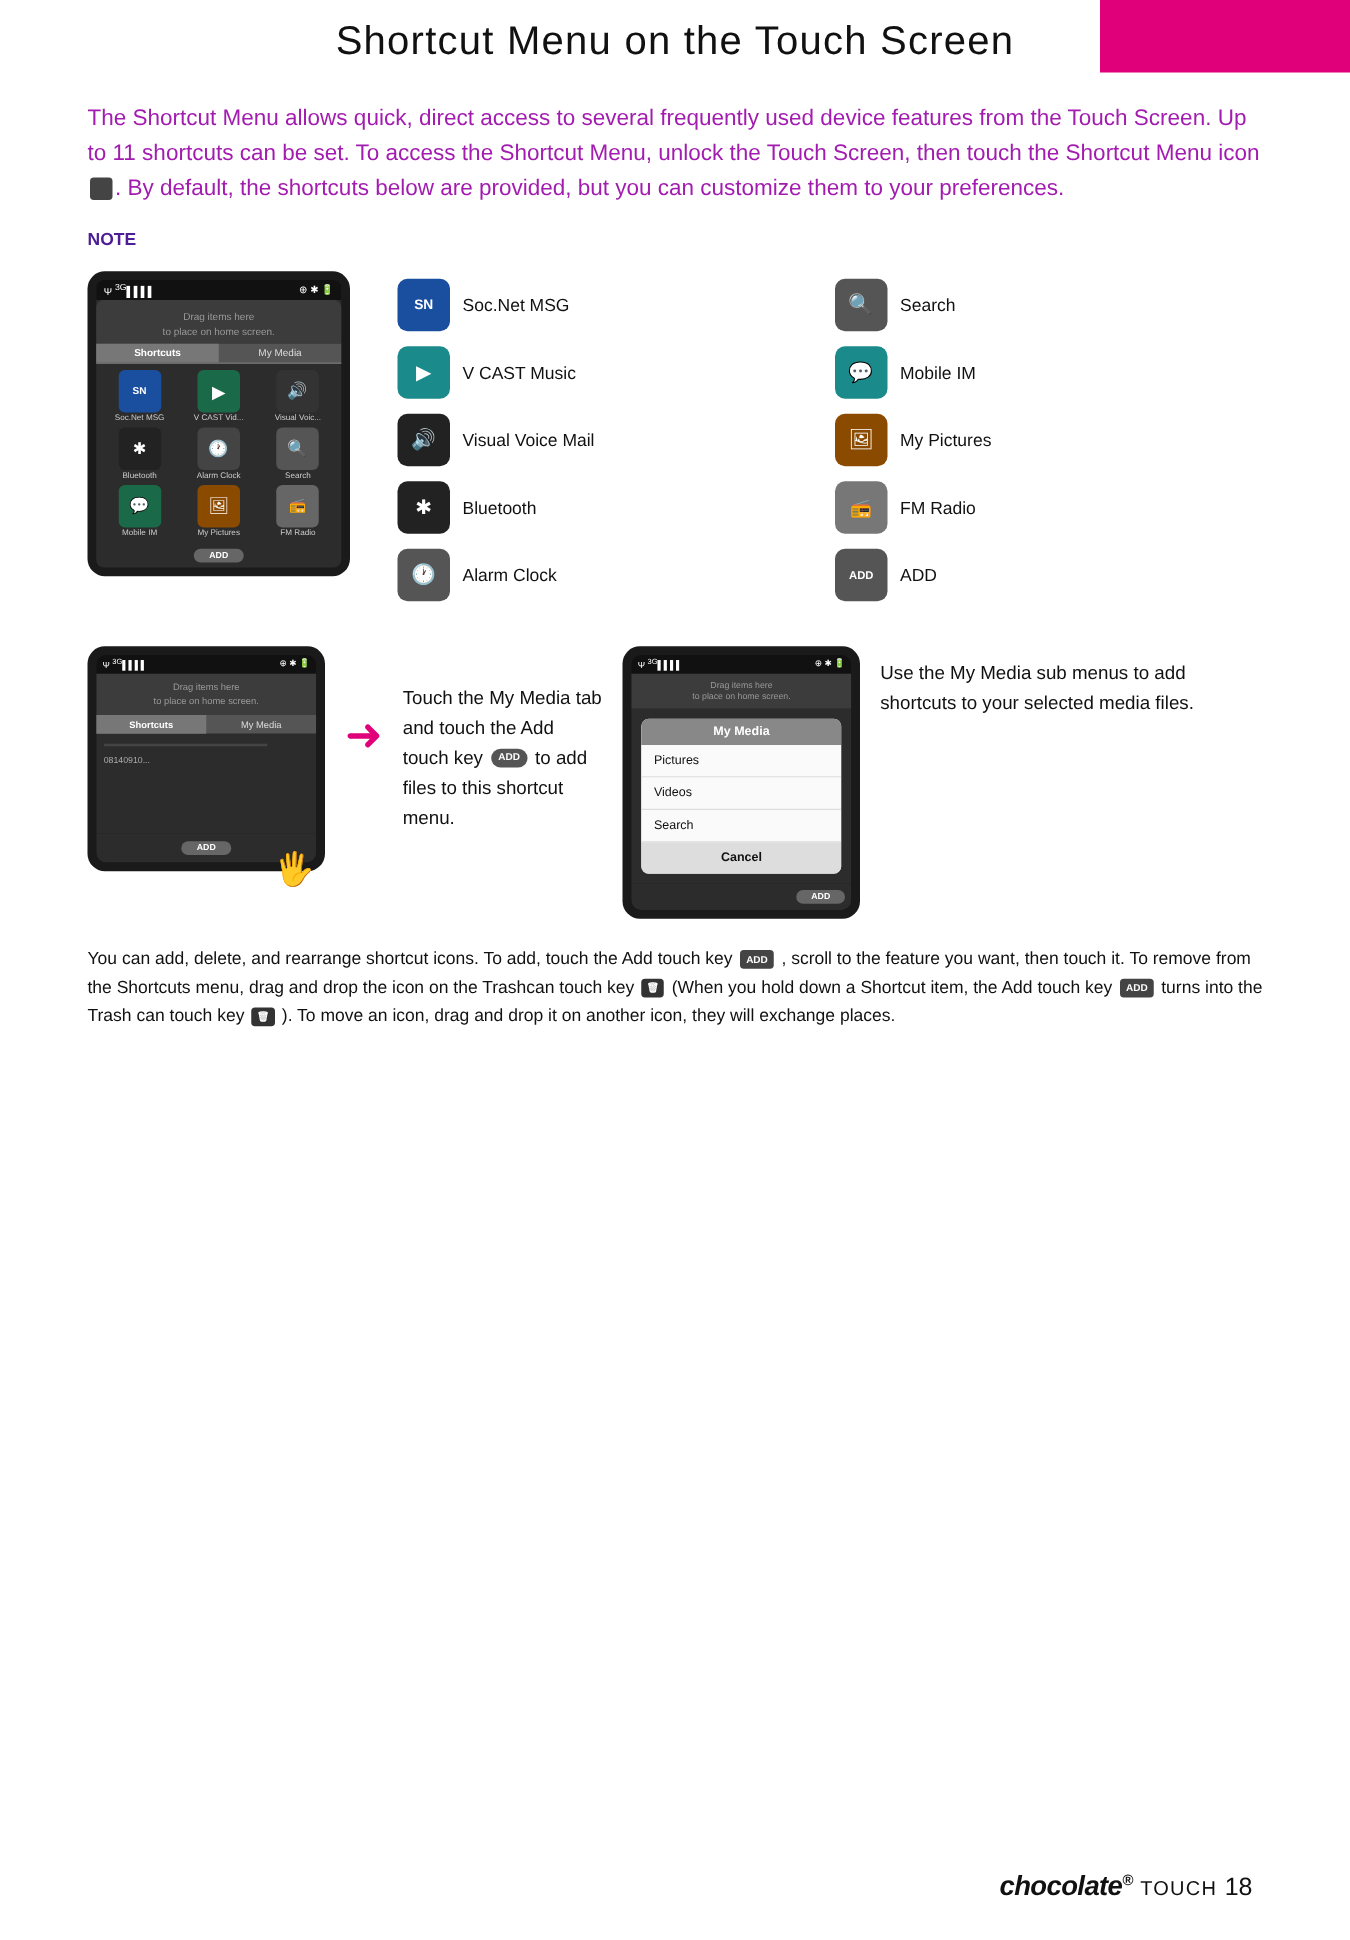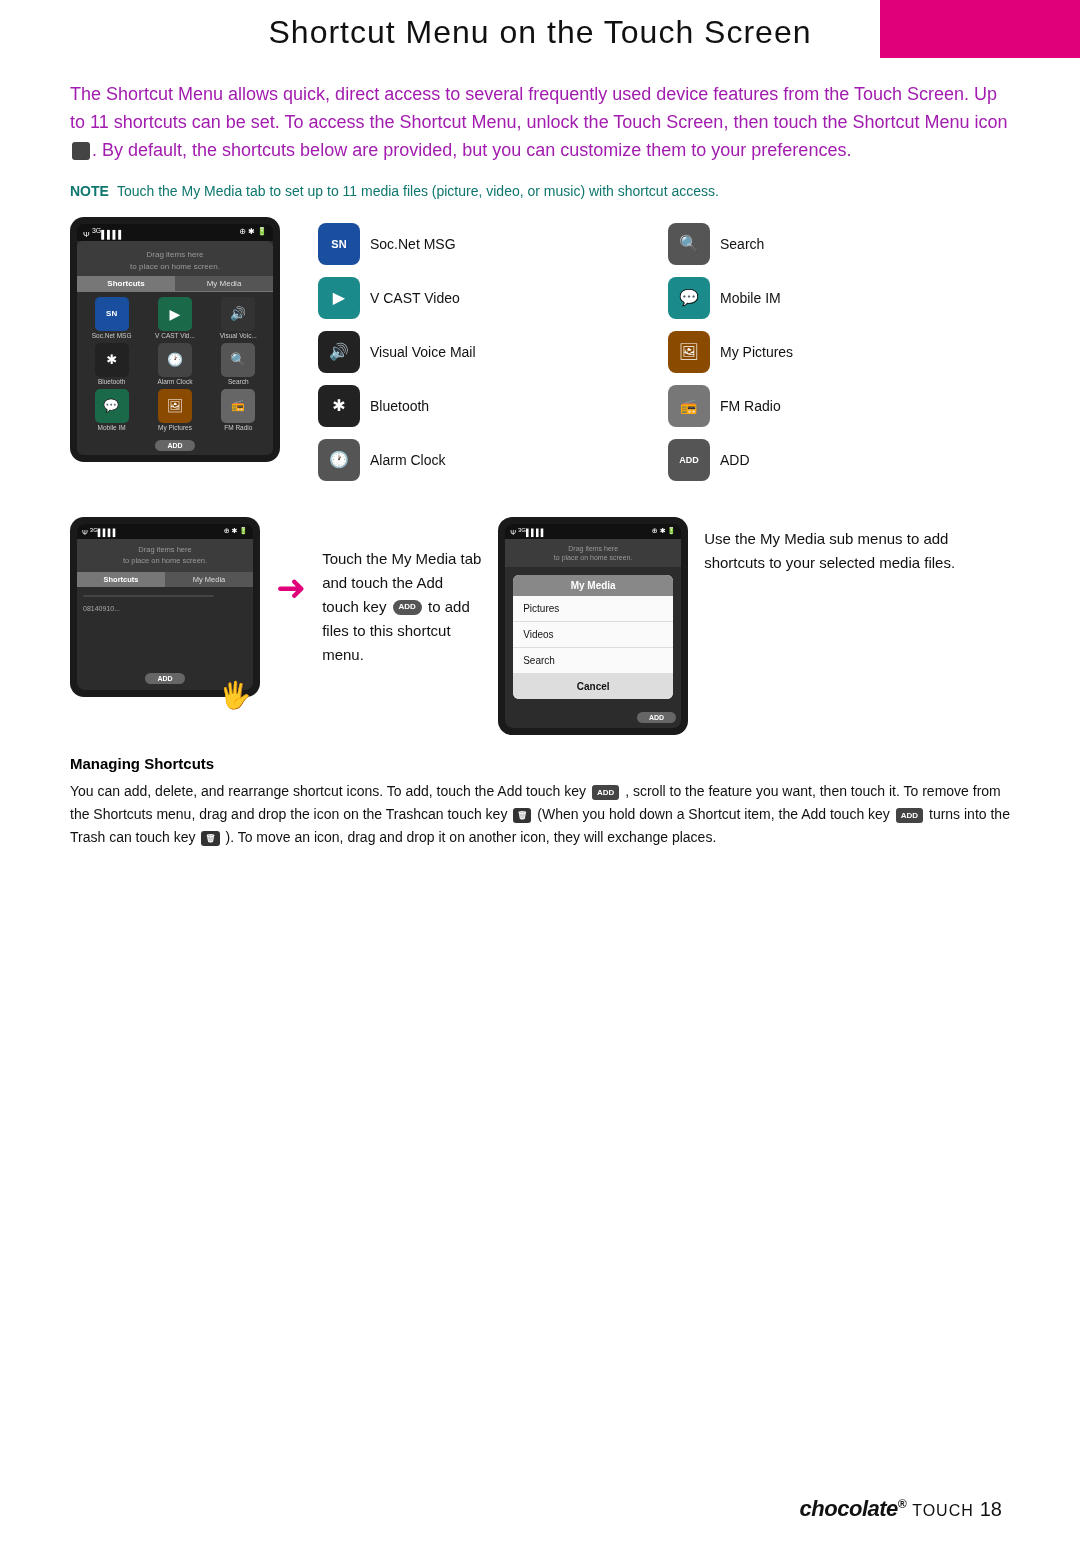--- a/index.html
+++ b/index.html
@@ -47,21 +47,21 @@
 
     .intro-text {
       font-size: 18px;
       line-height: 1.55;
       color: #a21caf;
       margin-bottom: 18px;
     }
 
     .note-line {
       font-size: 14px;
-      color: #0f766e;
+      color: #4c1d95;
       margin-bottom: 18px;
       display: flex;
       align-items: center;
       gap: 8px;
     }
 
     .note-bold {
       font-weight: bold;
       font-size: 14px;
     }
@@ -411,21 +411,20 @@
 <div class="content-area">
 
 
   <p class="intro-text">
     <span>The Shortcut Menu allows quick, direct access to several frequently used device features from the Touch Screen. Up to 11 shortcuts can be set. To access the Shortcut Menu, unlock the Touch Screen, then touch the Shortcut Menu icon</span>
     <span> </span><span style="display:inline-block;width:18px;height:18px;background:#444;border-radius:3px;vertical-align:middle;margin:0 2px;"></span><span>. By default, the shortcuts below are provided, but you can customize them to your preferences.</span>
   </p>
 
   <div class="note-line">
     <span class="note-bold">NOTE</span>
-    <span>Touch the My Media tab to set up to 11 media files (picture, video, or music) with shortcut access.</span>
   </div>
 
   <div class="screenshots-row">
 
     <div class="phone-wrap">
       <div style="background:#1a1a1a; border-radius:14px; padding:7px; width:210px;">
         <div class="phone-inner-screen">
 
           <div style="background:#111; padding:3px 6px; display:flex; justify-content:space-between; border-radius:6px 6px 0 0;">
             <span style="color:white;font-size:8px;">Ψ <sup style="font-size:7px">3G</sup>▌▌▌▌</span>
@@ -515,21 +514,21 @@
         <div class="shortcut-item">
           <div class="shortcut-icon-box blue">
               <span style="color:white;font-size:11px;font-weight:bold;">SN</span>
             </div>
           <span class="shortcut-label">Soc.Net MSG</span>
         </div>
         <div class="shortcut-item">
           <div class="shortcut-icon-box teal">
               <span style="color:white;font-size:16px;">▶</span>
             </div>
-          <span class="shortcut-label">V CAST Video</span>
+          <span class="shortcut-label">V CAST Music</span>
         </div>
         <div class="shortcut-item">
           <div class="shortcut-icon-box dark">
               <span style="color:white;font-size:16px;">🔊</span>
             </div>
           <span class="shortcut-label">Visual Voice Mail</span>
         </div>
         <div class="shortcut-item">
           <div class="shortcut-icon-box dark">
               <span style="color:white;font-size:16px;">✱</span>
@@ -638,21 +637,20 @@
             <div class="add-pill">ADD</div>
           </div>
         </div>
       </div>
     </div>
 
     <div class="use-desc">Use the My Media sub menus to add shortcuts to your selected media files.</div>
 
   </div>
 
-  <div class="managing-title">Managing Shortcuts</div>
   <p class="managing-text">
     <span>You can add, delete, and rearrange shortcut icons.  To add, touch the Add touch key</span>
     <span style="display:inline-block;background:#444;border-radius:3px;padding:1px 5px;color:white;font-size:8px;font-weight:bold;vertical-align:middle;margin:0 2px;">ADD</span>
     <span>, scroll to the feature you want, then touch it. To remove from the Shortcuts menu, drag and drop the icon on the Trashcan touch key</span>
     <span style="display:inline-block;background:#333;border-radius:3px;padding:1px 4px;color:white;font-size:8px;font-weight:bold;vertical-align:middle;margin:0 2px;">🗑</span>
     <span>(When you hold down a Shortcut item, the Add touch key</span>
     <span style="display:inline-block;background:#444;border-radius:3px;padding:1px 5px;color:white;font-size:8px;font-weight:bold;vertical-align:middle;margin:0 2px;">ADD</span>
     <span>turns into the Trash can touch key</span>
     <span style="display:inline-block;background:#333;border-radius:3px;padding:1px 4px;color:white;font-size:8px;font-weight:bold;vertical-align:middle;margin:0 2px;">🗑</span>
     <span>). To move an icon, drag and drop it on another icon, they will exchange places.</span>

